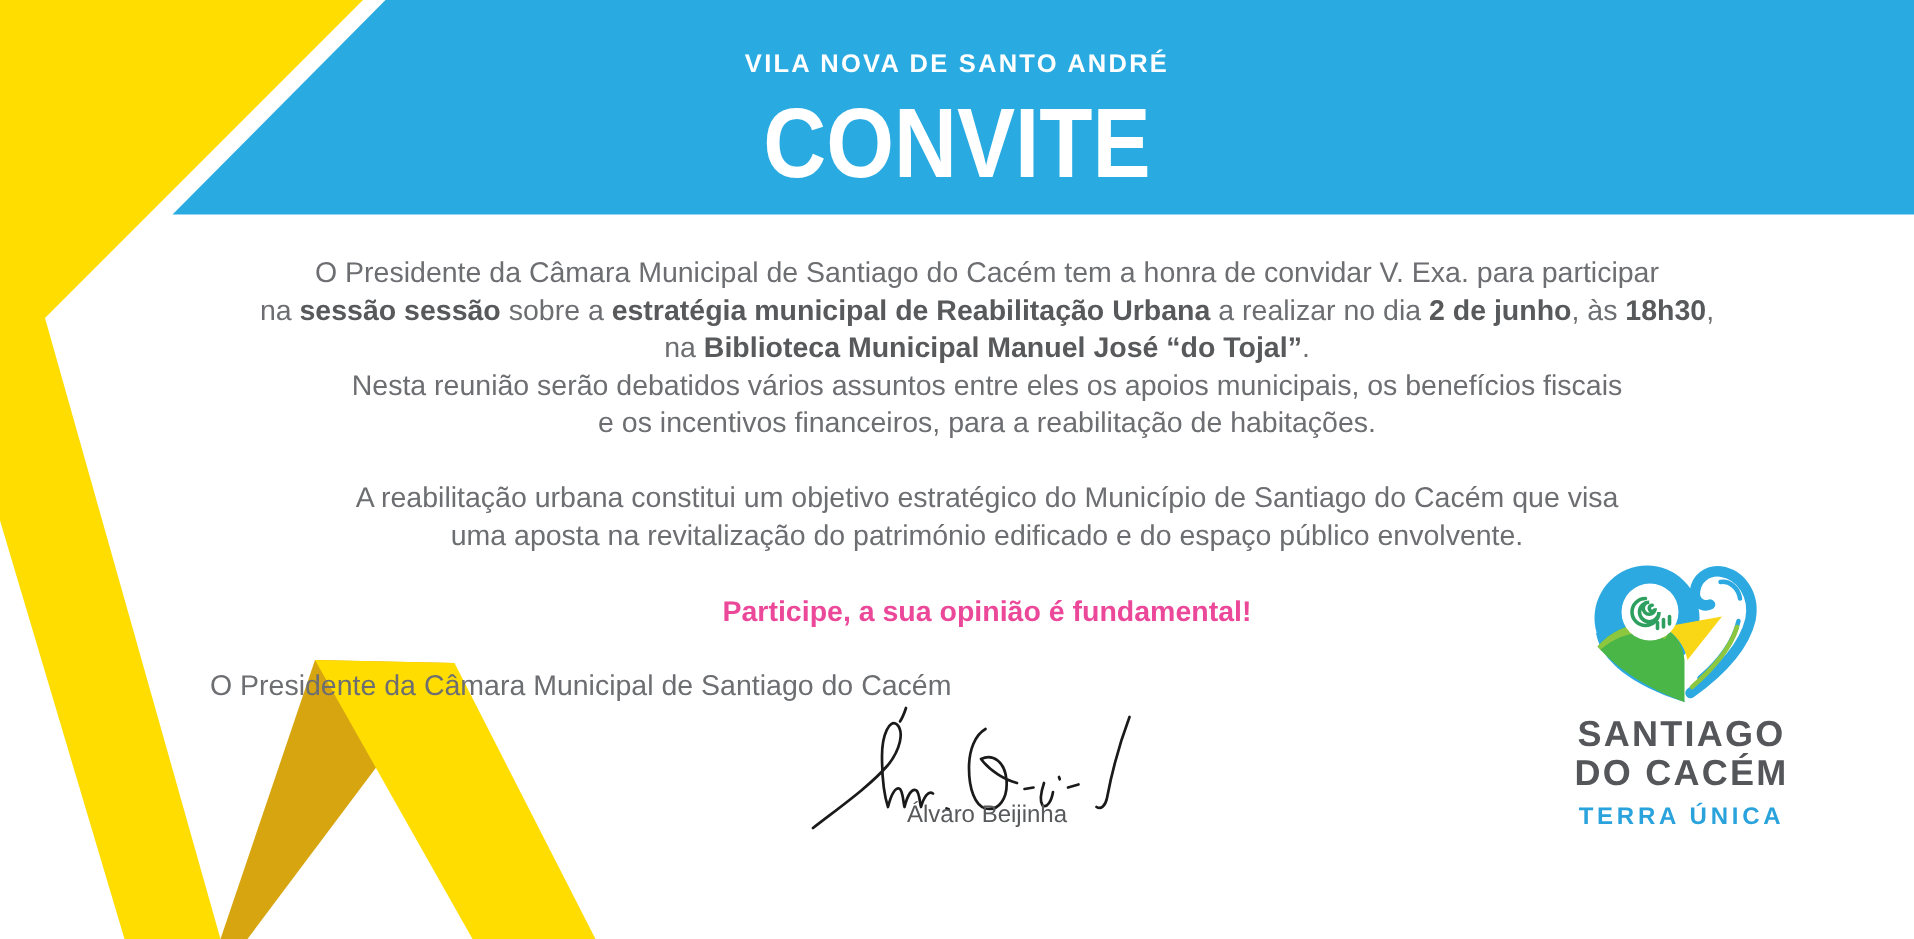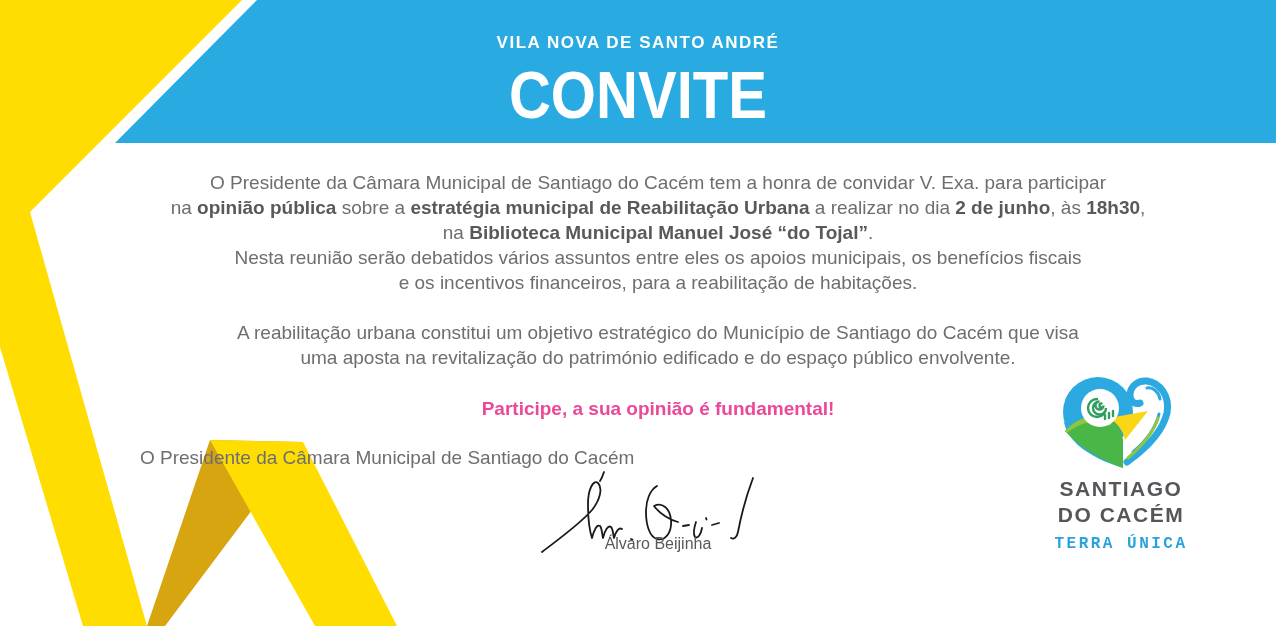--- a/index.html
+++ b/index.html
@@ -24,41 +24,41 @@
   .copy{left:140px;width:1036px;text-align:center;color:#6d6e71;
     font-size:19px;line-height:25px;}
   .copy .tline{white-space:nowrap;}
   .copy .b{font-weight:700;color:#58595b;}
   .cta{left:140px;width:1036px;text-align:center;color:#ec4899;
     font-size:19px;font-weight:700;}
   .signer-title{left:140px;width:1036px;color:#6d6e71;font-size:19px;}
   .signer-name{left:140px;width:1036px;text-align:center;color:#58595b;font-size:16px;}
   
   .logo-block{left:1045px;top:374px;width:152px;text-align:center;}
-  .logo-name{font-size:21px;font-weight:600;color:#55565a;letter-spacing:1.5px;line-height:26px;}
-  .logo-tagline{margin-top:7px;font-size:16px;font-weight:700;color:#2aa3dc;letter-spacing:2.5px;font-family:Liberation Mono, monospace;}
+  .logo-name{font-size:24px;font-weight:600;color:#55565a;letter-spacing:1.5px;line-height:26px;}
+  .logo-tagline{margin-top:7px;font-size:16px;font-weight:700;color:#2aa3dc;letter-spacing:2.5px;}
 </style>
 </head>
 <body>
 
 <div id="page">
 
   <svg id="bg" width="1276" height="626" viewBox="0 0 1276 626" aria-hidden="true">
     <polygon points="0,0 242,0 30,212 147,626 83,626 0,347" fill="#ffdd00"></polygon>
     <polygon points="210,440 303,442 165,626 147,626" fill="#d7a50f"></polygon>
     <polygon points="210,440 303,442 397,626 315,626" fill="#ffdd00"></polygon>
     <polygon points="257,0 1276,0 1276,143 115,143" fill="#29abe2"></polygon>
   </svg>
 
   <div class="abs banner-locality">VILA NOVA DE SANTO ANDRÉ</div>
   <div class="abs banner-title">CONVITE</div>
 
   <div class="abs copy" style="top:170px">
       <div class="tline"><span>O Presidente da Câmara Municipal de Santiago do Cacém tem a honra de convidar V. Exa. para participar</span></div>
-      <div class="tline"><span>na </span><span class="b">opinião pública</span><span> sobre a </span><span class="b">estratégia municipal de Reabilitação Urbana</span><span> a realizar no dia </span><span class="b">2 de junho</span><span>, às </span><span class="b">18h30</span><span>,</span></div>
+      <div class="tline"><span>na </span><span class="b">sessão sessão</span><span> sobre a </span><span class="b">estratégia municipal de Reabilitação Urbana</span><span> a realizar no dia </span><span class="b">2 de junho</span><span>, às </span><span class="b">18h30</span><span>,</span></div>
       <div class="tline"><span>na </span><span class="b">Biblioteca Municipal Manuel José “do Tojal”</span><span>.</span></div>
       <div class="tline"><span>Nesta reunião serão debatidos vários assuntos entre eles os apoios municipais, os benefícios fiscais</span></div>
       <div class="tline"><span>e os incentivos financeiros, para a reabilitação de habitações.</span></div>
     </div>
 
   <div class="abs copy" style="top:320px">
       <div class="tline"><span>A reabilitação urbana constitui um objetivo estratégico do Município de Santiago do Cacém que visa</span></div>
       <div class="tline"><span>uma aposta na revitalização do património edificado e do espaço público envolvente.</span></div>
     </div>
 

